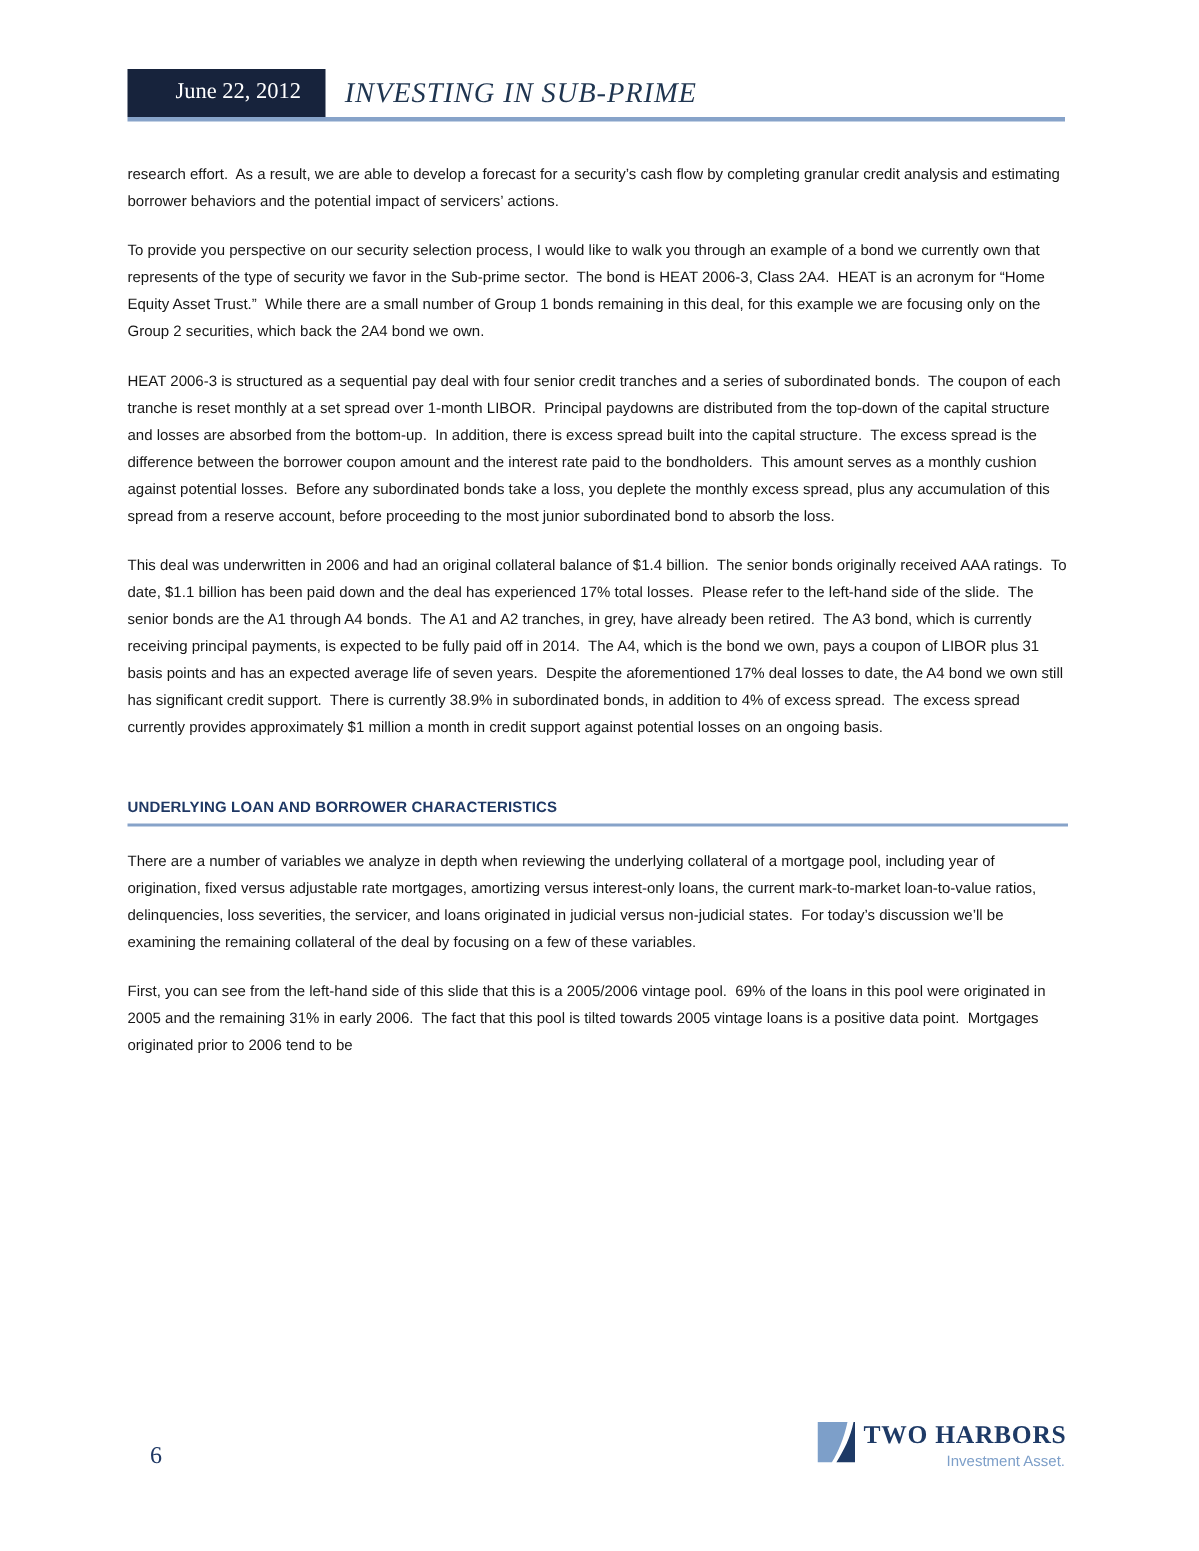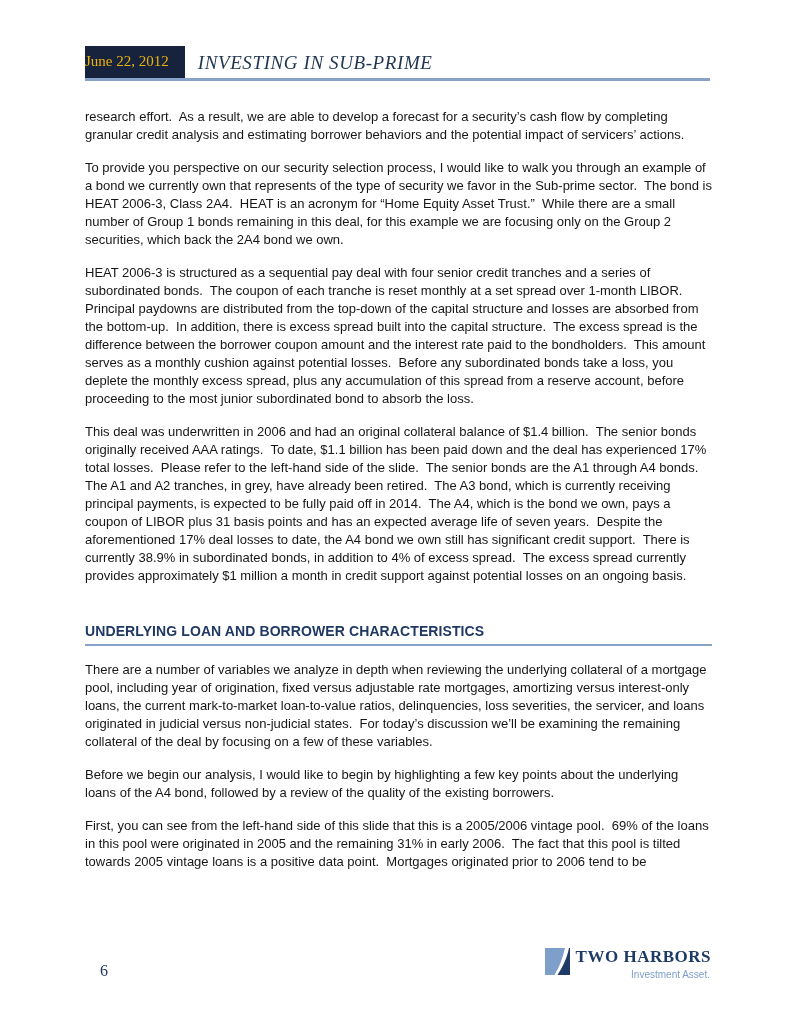--- a/index.html
+++ b/index.html
@@ -25,54 +25,54 @@
     position:absolute;
     left:85px;
     top:46px;
     width:625px;
     display:flex;
     align-items:flex-end;
     border-bottom:3px solid var(--rule-blue);
   }
   .date-box{
     background:var(--navy);
-    color:#eab308;
+    color:#ffffff;
     font-family:"Liberation Serif", serif;
     font-size:15px;
-    padding:7px 16px 8px 0;
+    padding:7px 16px 8px 32px;
     white-space:nowrap;
   }
   .doc-title{
     font-family:"Liberation Serif", serif;
     font-size:19px;
     color:var(--title-navy);
     letter-spacing:0.6px;
     margin-left:13px;
     padding-bottom:4px;
     white-space:nowrap;
     font-style:italic;
   }
   .content{
     position:absolute;
     left:85px;
     top:93px;
     width:627px;
     color:var(--body-text);
   }
   .para{
-    font-size:13px;
+    font-size:10px;
     line-height:18px;
     margin-top:15px;
     white-space:pre-wrap;
     text-align:left;
   }
   .section-heading{
     margin-top:38px;
     margin-bottom:2px;
-    font-size:14px;
+    font-size:10px;
     font-weight:bold;
     color:var(--heading-navy);
     border-bottom:2px solid var(--rule-blue);
     padding-bottom:5px;
     letter-spacing:0.1px;
   }
   .page-number{
     position:absolute;
     left:100px;
     top:962px;
@@ -132,21 +132,20 @@
         <p class="para">research effort.  As a result, we are able to develop a forecast for a security’s cash flow by completing granular credit analysis and estimating borrower behaviors and the potential impact of servicers’ actions.</p>
         <p class="para">To provide you perspective on our security selection process, I would like to walk you through an example of a bond we currently own that represents of the type of security we favor in the Sub-prime sector.  The bond is HEAT 2006-3, Class 2A4.  HEAT is an acronym for “Home Equity Asset Trust.”  While there are a small number of Group 1 bonds remaining in this deal, for this example we are focusing only on the Group 2 securities, which back the 2A4 bond we own.</p>
         <p class="para">HEAT 2006-3 is structured as a sequential pay deal with four senior credit tranches and a series of subordinated bonds.  The coupon of each tranche is reset monthly at a set spread over 1-month LIBOR.  Principal paydowns are distributed from the top-down of the capital structure and losses are absorbed from the bottom-up.  In addition, there is excess spread built into the capital structure.  The excess spread is the difference between the borrower coupon amount and the interest rate paid to the bondholders.  This amount serves as a monthly cushion against potential losses.  Before any subordinated bonds take a loss, you deplete the monthly excess spread, plus any accumulation of this spread from a reserve account, before proceeding to the most junior subordinated bond to absorb the loss.</p>
         <p class="para">This deal was underwritten in 2006 and had an original collateral balance of $1.4 billion.  The senior bonds originally received AAA ratings.  To date, $1.1 billion has been paid down and the deal has experienced 17% total losses.  Please refer to the left-hand side of the slide.  The senior bonds are the A1 through A4 bonds.  The A1 and A2 tranches, in grey, have already been retired.  The A3 bond, which is currently receiving principal payments, is expected to be fully paid off in 2014.  The A4, which is the bond we own, pays a coupon of LIBOR plus 31 basis points and has an expected average life of seven years.  Despite the aforementioned 17% deal losses to date, the A4 bond we own still has significant credit support.  There is currently 38.9% in subordinated bonds, in addition to 4% of excess spread.  The excess spread currently provides approximately $1 million a month in credit support against potential losses on an ongoing basis.</p>
       </div>
 
     <h2 class="section-heading">UNDERLYING LOAN AND BORROWER CHARACTERISTICS</h2>
 
     <div>
         <p class="para">There are a number of variables we analyze in depth when reviewing the underlying collateral of a mortgage pool, including year of origination, fixed versus adjustable rate mortgages, amortizing versus interest-only loans, the current mark-to-market loan-to-value ratios, delinquencies, loss severities, the servicer, and loans originated in judicial versus non-judicial states.  For today’s discussion we’ll be examining the remaining collateral of the deal by focusing on a few of these variables.</p>
-        <p class="para">Before we begin our analysis, I would like to begin by highlighting a few key points about the underlying loans of the A4 bond, followed by a review of the quality of the existing borrowers.</p>
         <p class="para">First, you can see from the left-hand side of this slide that this is a 2005/2006 vintage pool.  69% of the loans in this pool were originated in 2005 and the remaining 31% in early 2006.  The fact that this pool is tilted towards 2005 vintage loans is a positive data point.  Mortgages originated prior to 2006 tend to be</p>
       </div>
   </div>
 
   <div class="page-number">6</div>
 
   <div class="logo">
     <div class="logo-row">
       <span class="logo-mark">
         <svg viewBox="0 0 100 108" xmlns="http://www.w3.org/2000/svg" aria-hidden="true">

